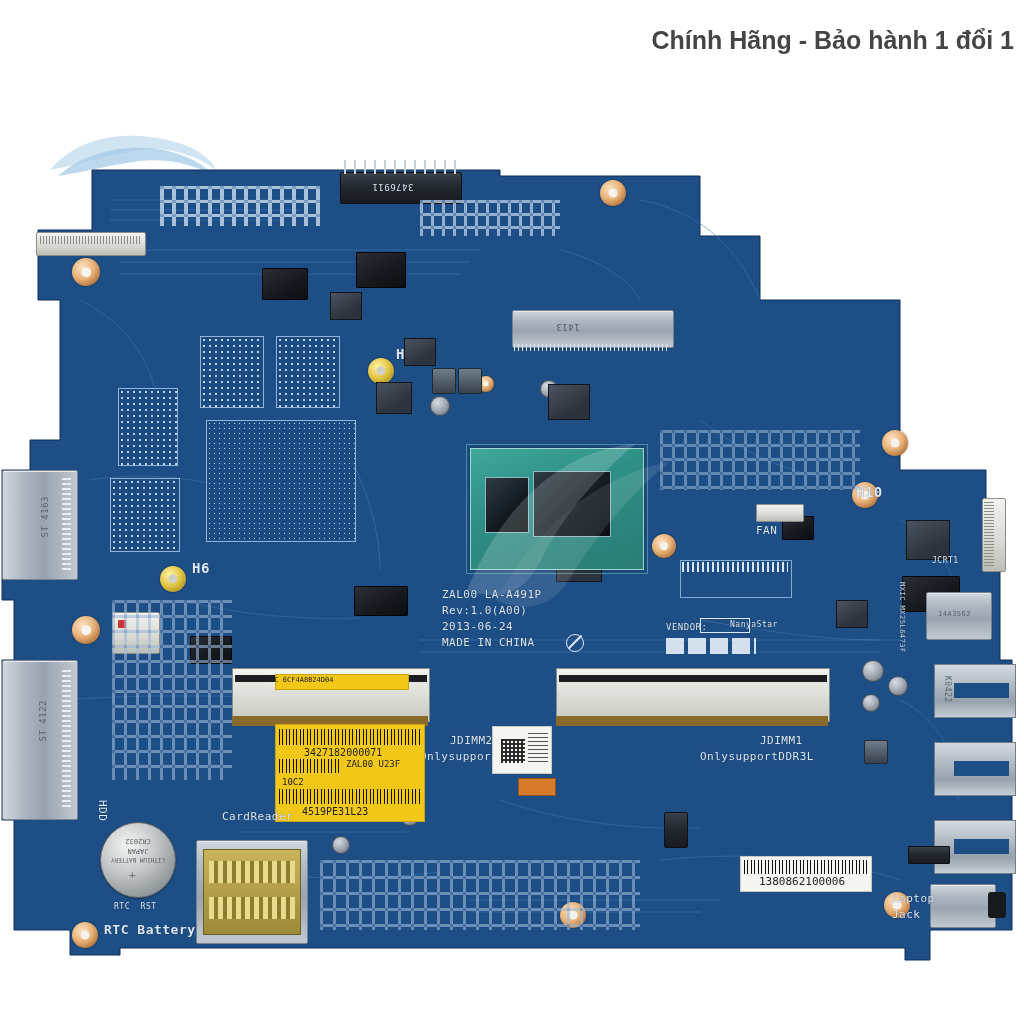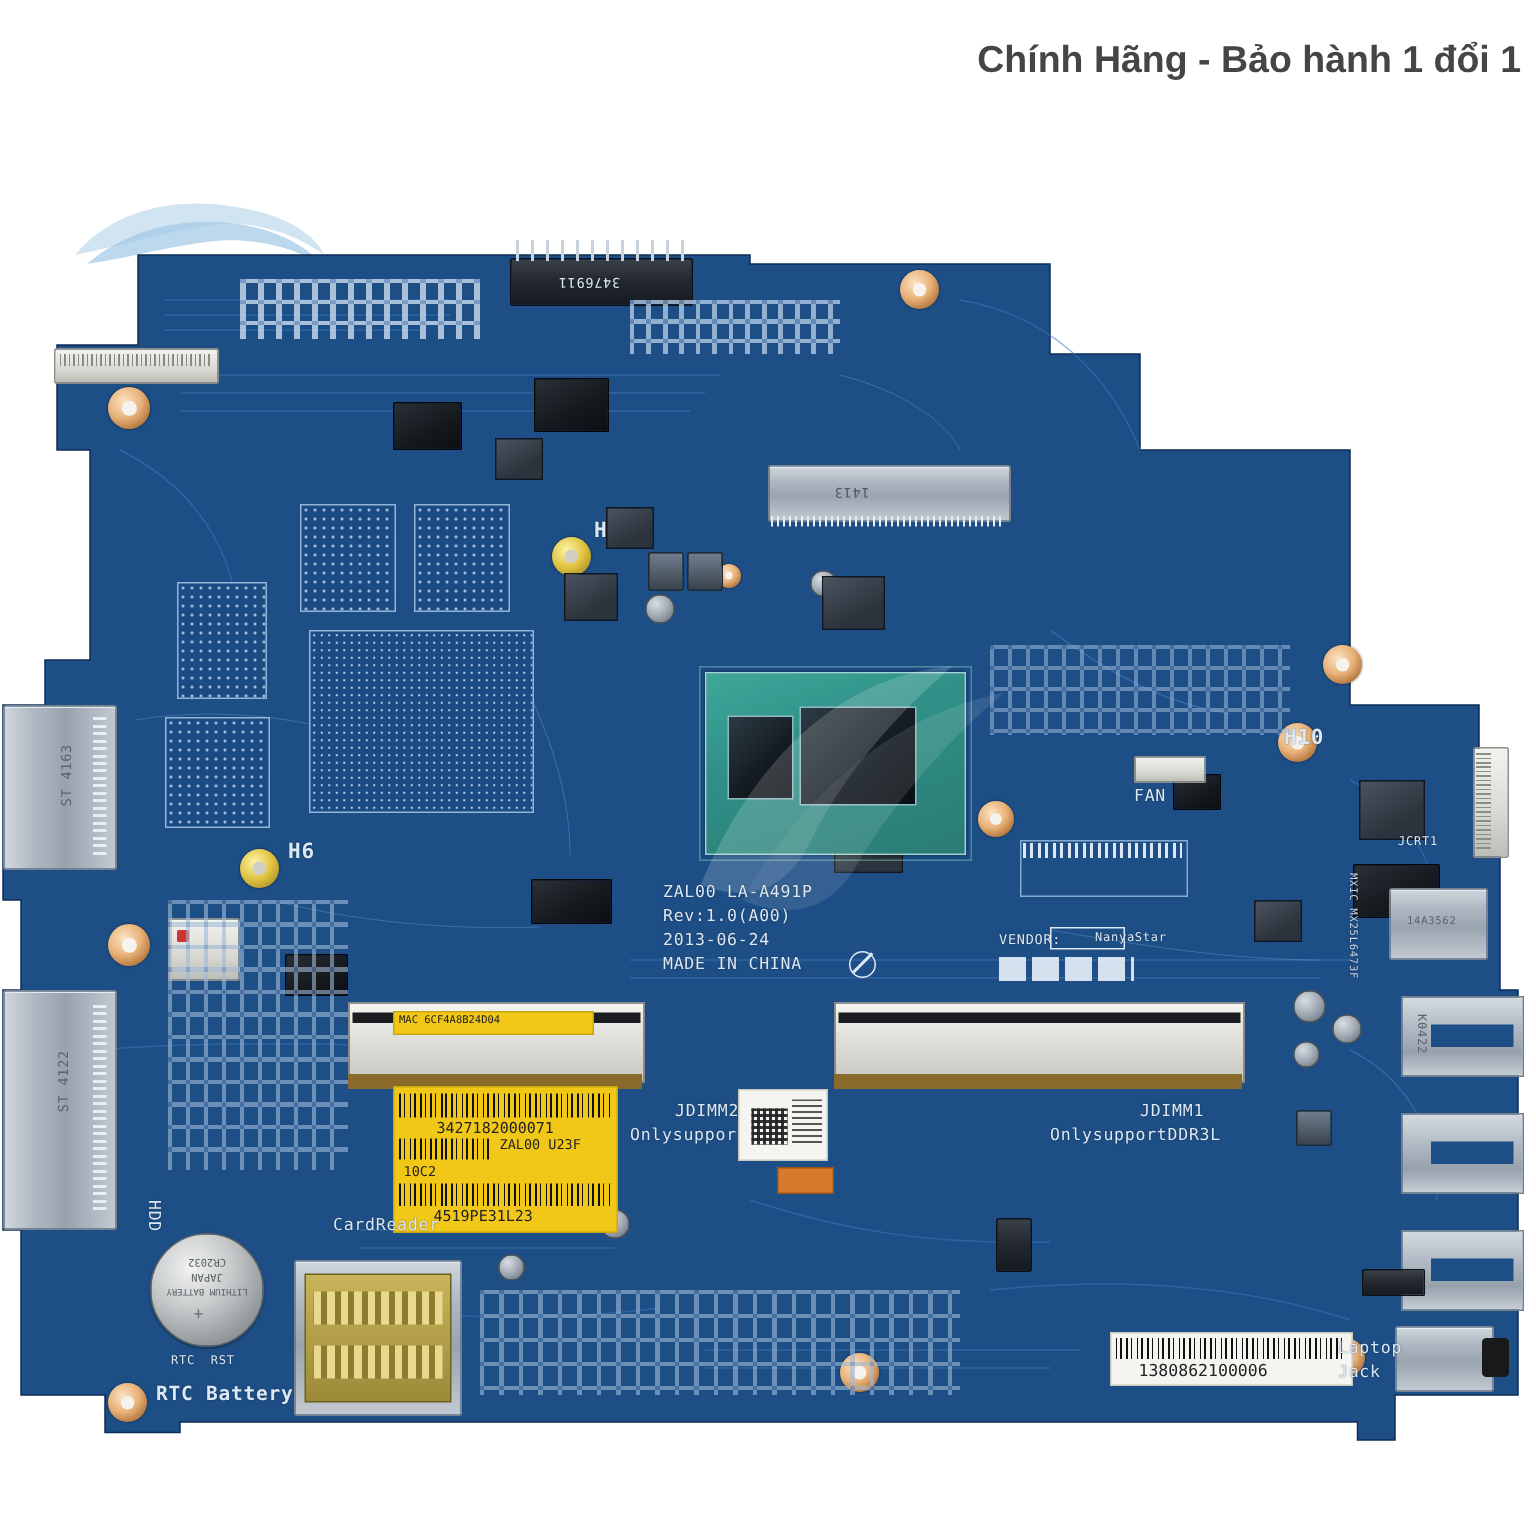--- a/index.html
+++ b/index.html
@@ -64,21 +64,21 @@
   .die{position:absolute;background:linear-gradient(135deg,#2d3b44 0%,#131b21 60%,#0a0f13 100%);
        border:1px solid #8fb9c4;}
 
   
   .dimm{position:absolute;background:linear-gradient(180deg,#f4f4f1 0%,#e2e2dd 40%,#c8c8c2 100%);
         border:1px solid #8a8a84;}
   .dimm-inner{position:absolute;left:2px;right:2px;top:6px;height:7px;background:#1b1d20;}
 
   
   .sticker{position:absolute;border:1px solid #c9c9c0;}
-  .sticker-y{background:#f2c818;border-color:#c9a60e;}
+  .sticker-y{background:#f2c818;border-color:#c9a60e;margin-left:13px;}
   .sticker-w{background:#f4f4f1;}
   .barcode{position:absolute;left:3px;right:3px;
            background:repeating-linear-gradient(90deg,#111 0 1px,transparent 1px 3px,#111 3px 4px,transparent 4px 7px);}
   .stxt{position:absolute;font-family:"DejaVu Sans Mono",monospace;color:#222;white-space:nowrap;}
 
   
   .coin{position:absolute;border-radius:50%;
         background:radial-gradient(circle at 36% 30%,#f2f3f3 0%,#c8cbcc 38%,#9aa0a3 68%,#6e7477 100%);
         border:1px solid #5d6265;box-shadow:0 1px 2px rgba(0,0,0,.4);}
   .coin-txt{position:absolute;left:0;right:0;text-align:center;color:#5a5f62;
@@ -297,21 +297,21 @@
   <div class="sticker sticker-y" style="left:262px;top:724px;width:148px;height:96px;">
     <div class="barcode" style="top:4px;height:16px;"></div>
     <div class="stxt" style="left:28px;top:22px;font-size:10px;">3427182000071</div>
     <div class="barcode" style="top:34px;height:14px;width:60px;right:auto;"></div>
     <div class="stxt" style="left:70px;top:34px;font-size:9px;">ZAL00 U23F</div>
     <div class="stxt" style="left:6px;top:52px;font-size:9px;">10C2</div>
     <div class="barcode" style="top:64px;height:15px;"></div>
     <div class="stxt" style="left:26px;top:81px;font-size:10px;">4519PE31L23</div>
   </div>
 
-  <div class="sticker sticker-w" style="left:740px;top:888px;width:130px;height:34px;padding-left:30px;">
+  <div class="sticker sticker-w" style="left:740px;top:856px;width:130px;height:34px;">
     <div class="barcode" style="top:3px;height:14px;"></div>
     <div class="stxt" style="left:18px;top:18px;font-size:11px;">1380862100006</div>
   </div>
 
   <div class="metal metal-v" style="left:2px;top:470px;width:74px;height:108px;border-radius:2px;"></div>
   <div class="silk silk-sm" style="left:40px;top:496px;writing-mode:vertical-rl;transform:rotate(180deg);color:#5a646e;text-shadow:none;">ST 4163</div>
   <div class="ov" style="left:62px;top:478px;width:9px;height:92px;background:repeating-linear-gradient(180deg,#e7edf4 0 2px,transparent 2px 5px);"></div>
 
   <div class="metal metal-v" style="left:2px;top:660px;width:74px;height:158px;border-radius:2px;"></div>
   <div class="silk silk-sm" style="left:38px;top:700px;writing-mode:vertical-rl;transform:rotate(180deg);color:#5a646e;text-shadow:none;">ST 4122</div>

